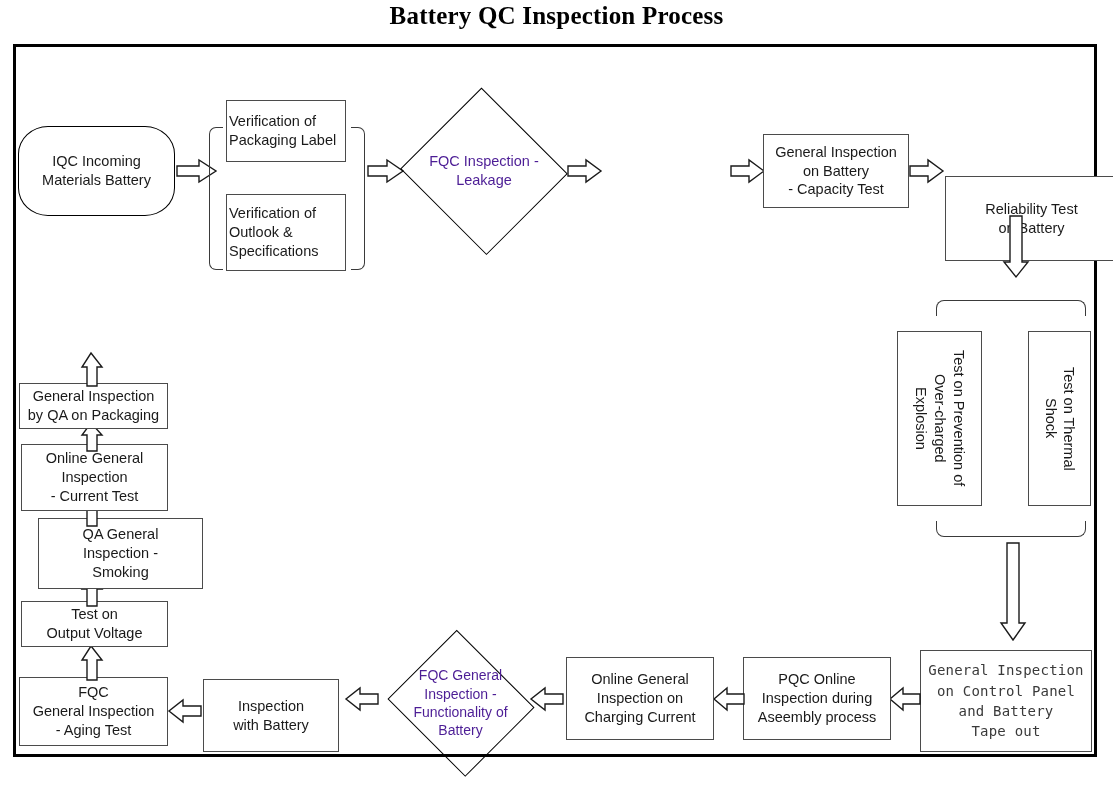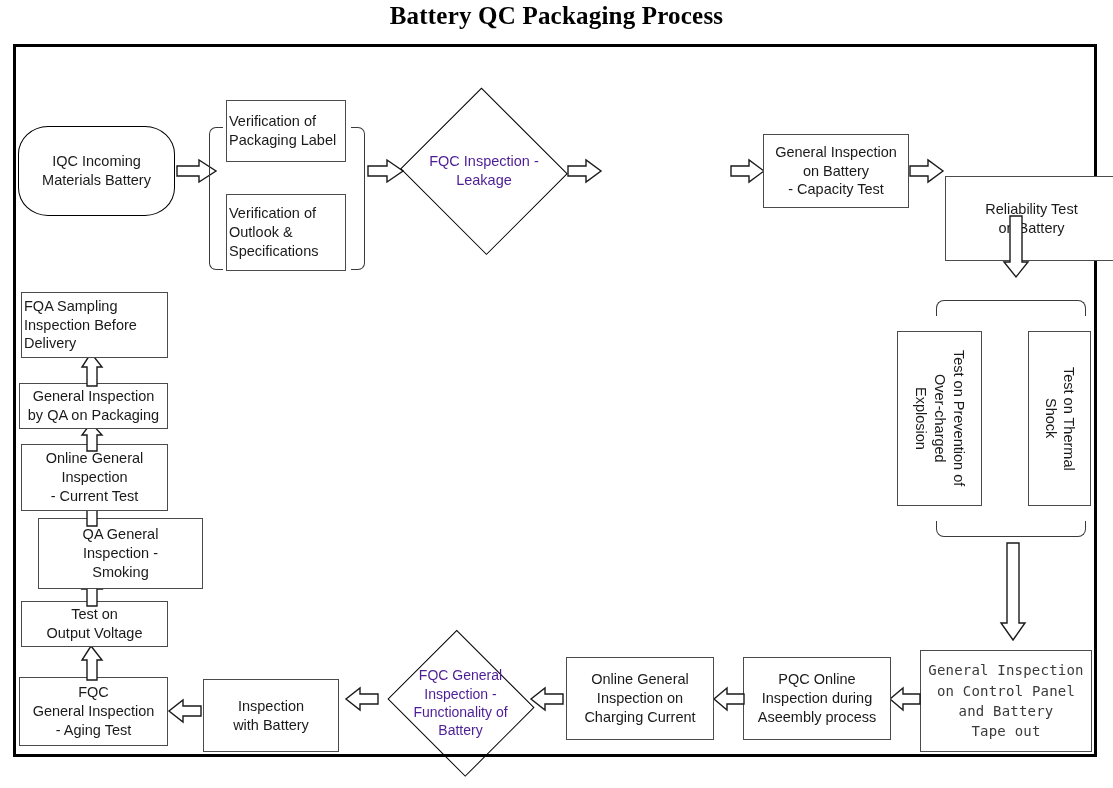--- a/index.html
+++ b/index.html
@@ -74,21 +74,21 @@
   .bracket.left  {border:1.6px solid #3a3a3a;border-right:none;border-radius:7px 0 0 7px;}
   .bracket.right {border:1.6px solid #3a3a3a;border-left:none; border-radius:0 7px 7px 0;}
   .bracket.top   {border:1.6px solid #3a3a3a;border-bottom:none;border-radius:8px 8px 0 0;}
   .bracket.bottom{border:1.6px solid #3a3a3a;border-top:none;   border-radius:0 0 8px 8px;}
 </style>
 </head>
 <body>
 
 <div class="canvas">
 
-  <div id="chart-title">Battery QC Packaging Process</div>
+  <div id="chart-title">Battery QC Inspection Process</div>
 
   <div id="outer-frame"></div>
 
   <div class="node rounded" style="left:18px;top:126px;width:157px;height:90px;">
     <span class="txt">IQC Incoming<br>Materials Battery</span>
   </div>
 
   <div class="arrow" style="left:177px;top:160px;width:40px;height:22px;">
     <svg width="40" height="22" viewBox="0 0 40 22">
         <polygon points="0,6 22,6 22,0 39,11 22,22 22,16 0,16"></polygon>
@@ -263,17 +263,14 @@
   <div class="node" style="left:19px;top:383px;width:149px;height:46px;">
     <span class="txt">General Inspection<br>by QA on Packaging</span>
   </div>
 
   <div class="arrow" style="left:80px;top:352px;width:24px;height:35px;">
     <svg width="24" height="35" viewBox="0 0 24 35">
         <polygon points="11,1 22,15 17,15 17,34 7,34 7,15 2,15"></polygon>
       </svg>
   </div>
 
-  <div class="node left-align" style="left:21px;top:292px;width:147px;height:66px;">
-    <span class="txt">FQA Sampling<br>Inspection Before<br>Delivery</span>
-  </div>
 
 </div>
 
 </body></html>

